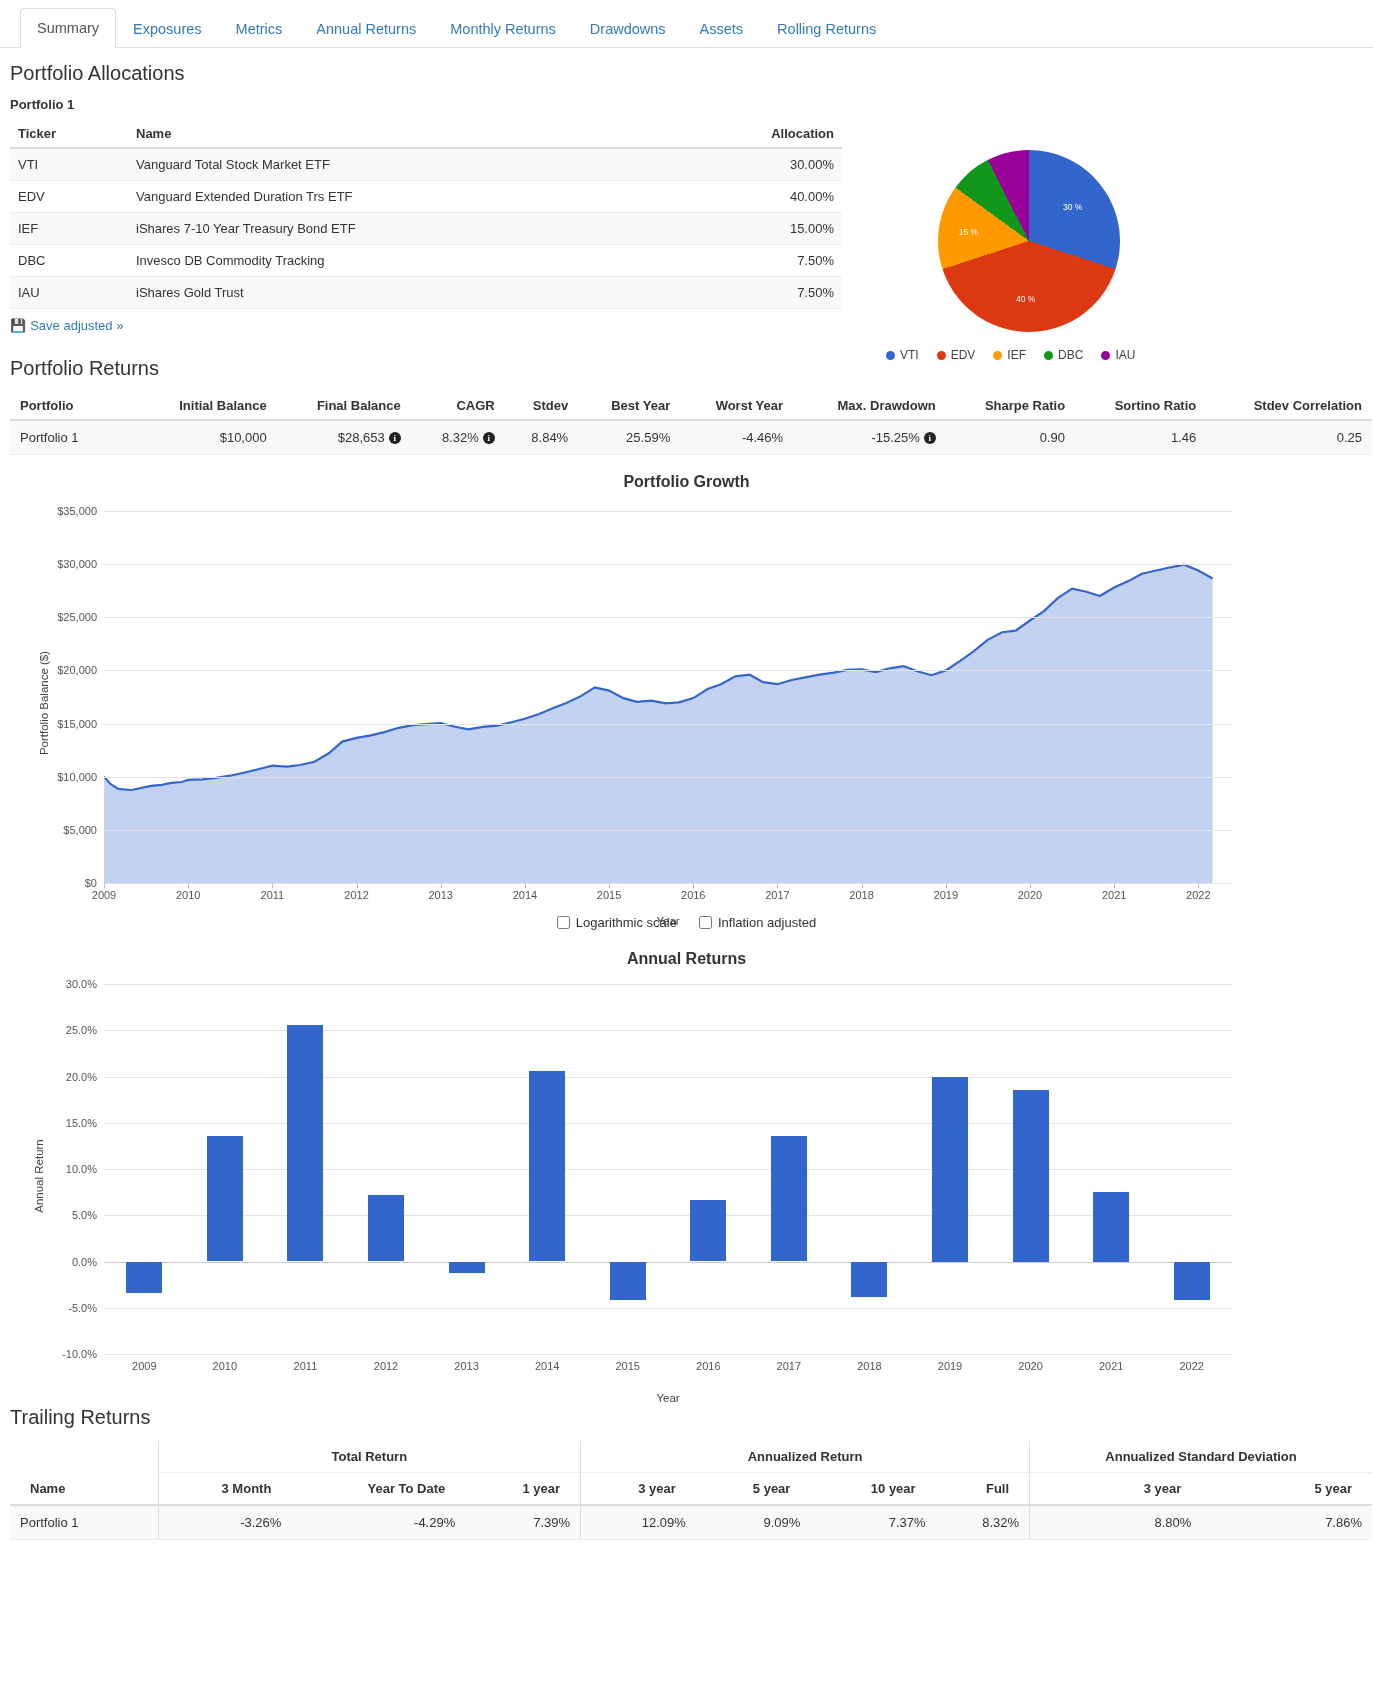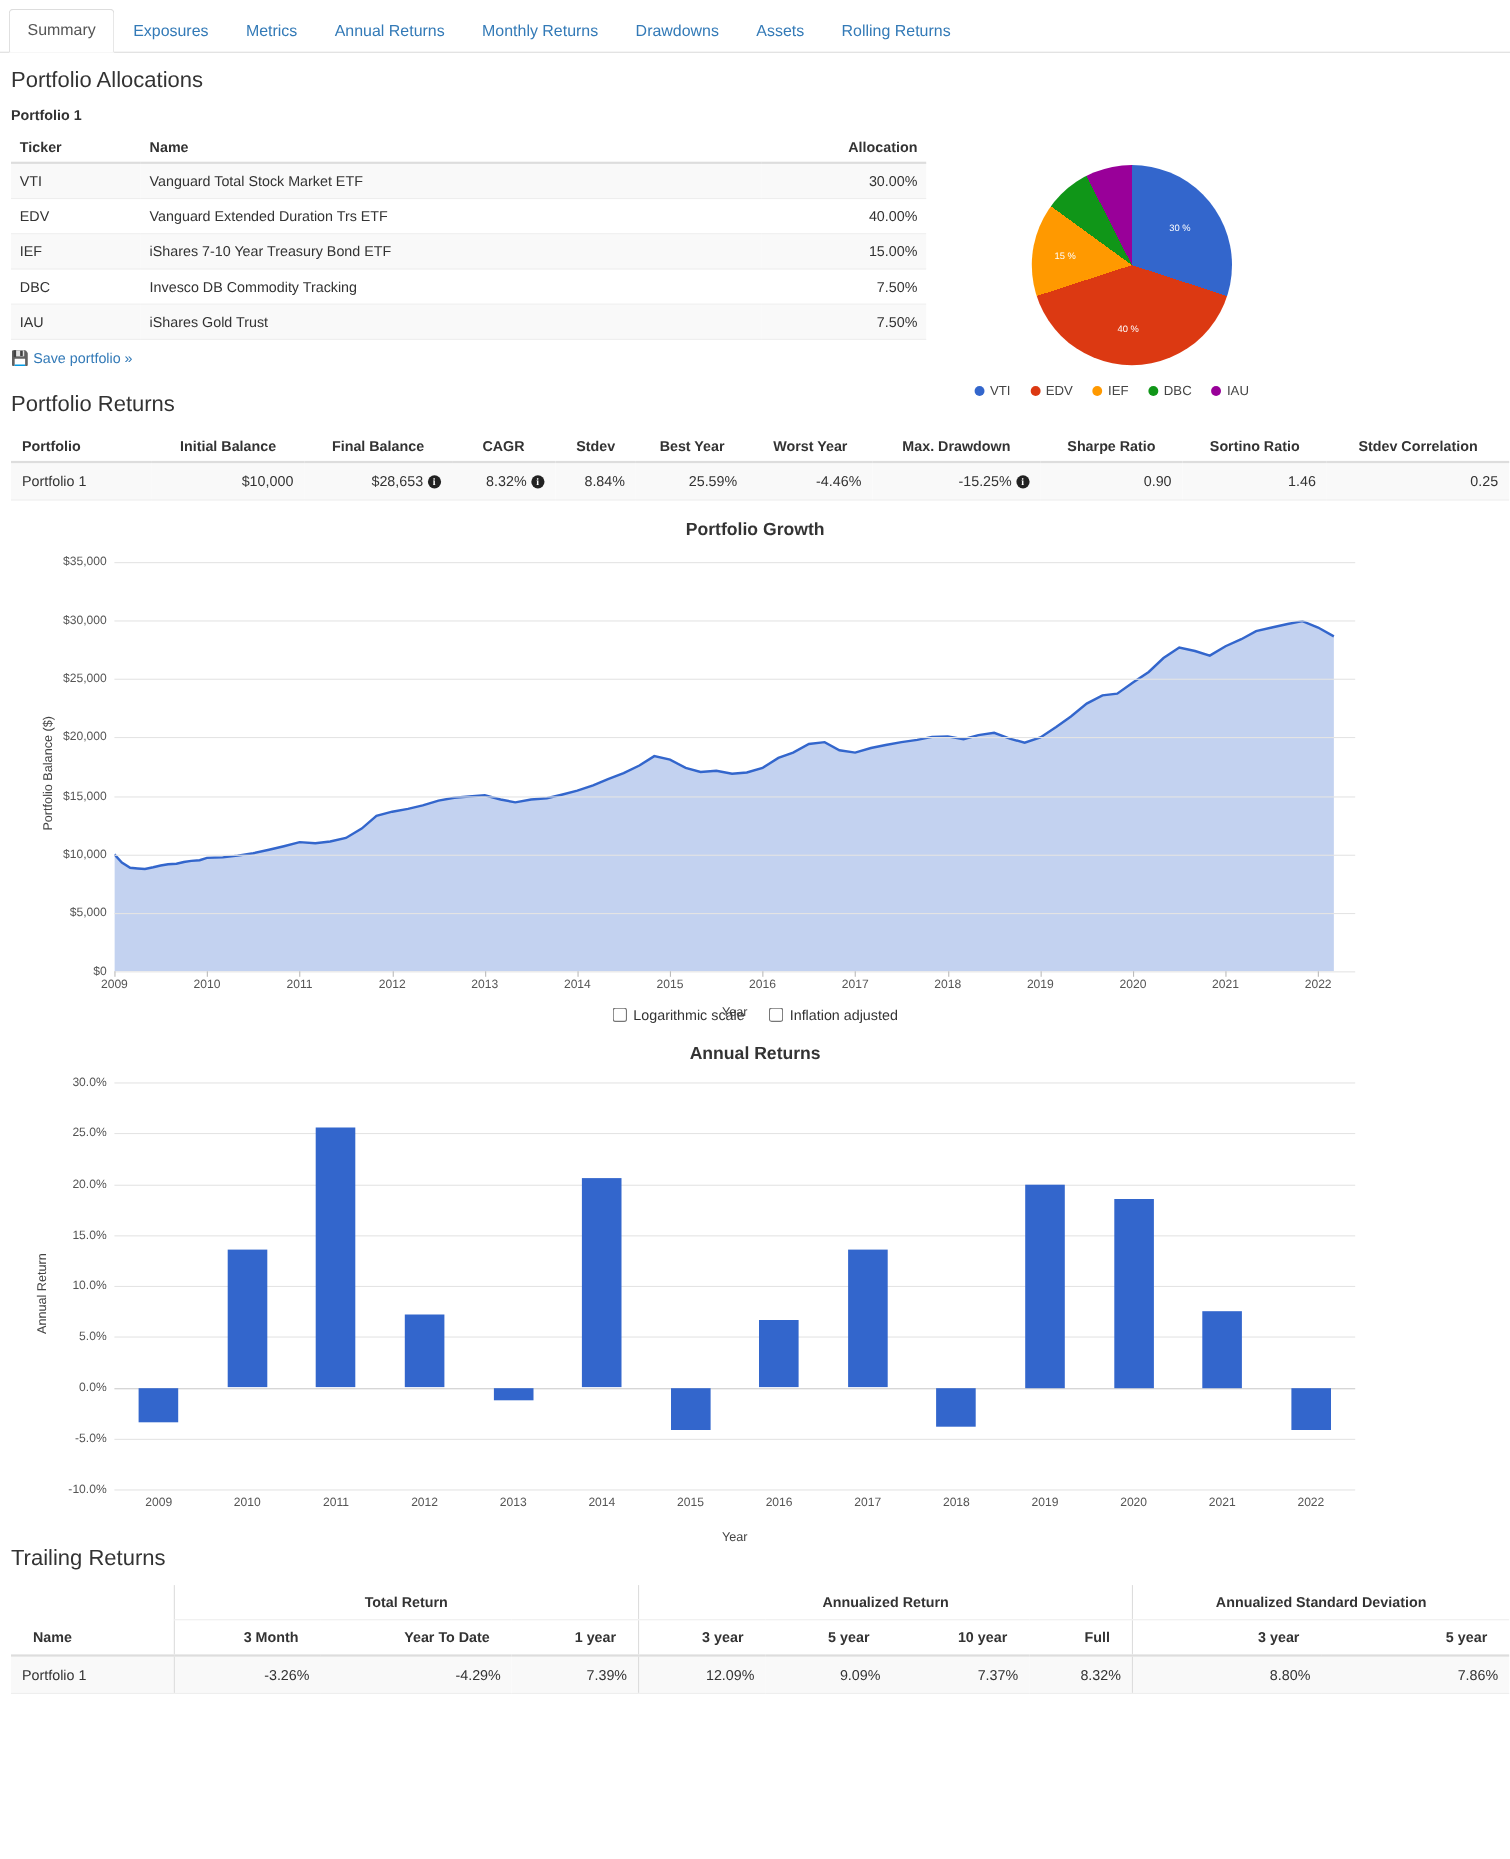--- a/index.html
+++ b/index.html
@@ -8,42 +8,42 @@
     width:1373px; height:1690px;
     background:#fff;
     font-family:"Liberation Sans", sans-serif;
     font-size:13px;
     color:#333;
     overflow:hidden;
   }
   .wrap { padding:0 8px; }
 
   
-  .tabs { display:flex; align-items:flex-end; border-bottom:1px solid #ddd; height:48px; padding-left:8px; }
+  .tabs { display:flex; align-items:flex-end; border-bottom:1px solid #ddd; height:48px; padding-left:20px; }
   .tab { padding:9px 16px; font-size:14.5px; color:#337ab7; cursor:pointer; line-height:1.4;
          border:1px solid transparent; border-bottom:none; position:relative; top:1px; }
   .tab.active { color:#555; background:#fff; border-color:#ddd; border-bottom:1px solid #fff; border-radius:4px 4px 0 0; }
 
   
   h2.section { font-size:20px; font-weight:400; color:#333; margin:14px 0 12px 2px; }
   .sub { font-size:13px; font-weight:bold; color:#333; margin:0 0 8px 2px; }
 
   
   table { border-collapse:collapse; font-size:13px; }
   .alloc-table { width:832px; margin-left:2px; }
   .alloc-table th { text-align:left; font-weight:bold; padding:6px 8px; border-bottom:2px solid #ddd; }
   .alloc-table th.num, .alloc-table td.num { text-align:right; }
   .alloc-table td { padding:8px; border-bottom:1px solid #eee; }
   .alloc-table tbody tr:nth-child(odd) { background:#f9f9f9; }
   .save-link { display:inline-block; margin:9px 0 0 2px; font-size:13px; color:#337ab7; cursor:pointer; }
   .save-link .ic { margin-right:4px; }
 
   
   .ret-table { width:1362px; margin-left:2px; }
-  .ret-table th { font-weight:bold; padding:6px 10px; border-bottom:2px solid #ddd; text-align:center; white-space:nowrap; }
+  .ret-table th { font-weight:bold; padding:6px 10px; border-bottom:2px solid #ddd; text-align:right; white-space:nowrap; }
   .ret-table th:first-child { text-align:left; }
   .ret-table td { padding:9px 10px; text-align:right; white-space:nowrap; border-bottom:1px solid #eee; }
   .ret-table td:first-child { text-align:left; }
   .ret-table tbody tr { background:#f9f9f9; }
   .infoi { display:inline-block; width:12px; height:12px; border-radius:50%; background:#222; color:#fff;
            font-size:9px; line-height:12px; text-align:center; font-weight:bold; margin-left:4px;
            vertical-align:1px; font-family:"Liberation Serif", serif; cursor:pointer; }
 
   
   .tr-table { width:1362px; margin-left:2px; }
@@ -130,21 +130,21 @@
       </tr>
       <tr>
         <td>IAU</td>
         <td>iShares Gold Trust</td>
         <td class="num">7.50%</td>
       </tr>
     </tbody>
   </table>
 
   <div class="save-link">
-    <span class="ic">💾</span><span>Save portfolio »</span>
+    <span class="ic">💾</span><span>Save adjusted »</span>
   </div>
 
   
   <div class="pie-area">
     <div class="pie" id="pieEl" style="background: conic-gradient(rgb(51, 102, 204) 0deg, rgb(51, 102, 204) 108deg, rgb(220, 57, 18) 108deg, rgb(220, 57, 18) 252deg, rgb(255, 153, 0) 252deg, rgb(255, 153, 0) 306deg, rgb(16, 150, 24) 306deg, rgb(16, 150, 24) 333deg, rgb(153, 0, 153) 333deg, rgb(153, 0, 153) 360deg);">
       <span class="pie-lbl" id="pl0" style="left: 124.923px; top: 51.9085px;">30 %</span>
       <span class="pie-lbl" id="pl1" style="left: 78px; top: 144px;">40 %</span>
       <span class="pie-lbl" id="pl2" style="left: 20.7141px; top: 76.9268px;">15 %</span>
     </div>
     <div class="legend">

